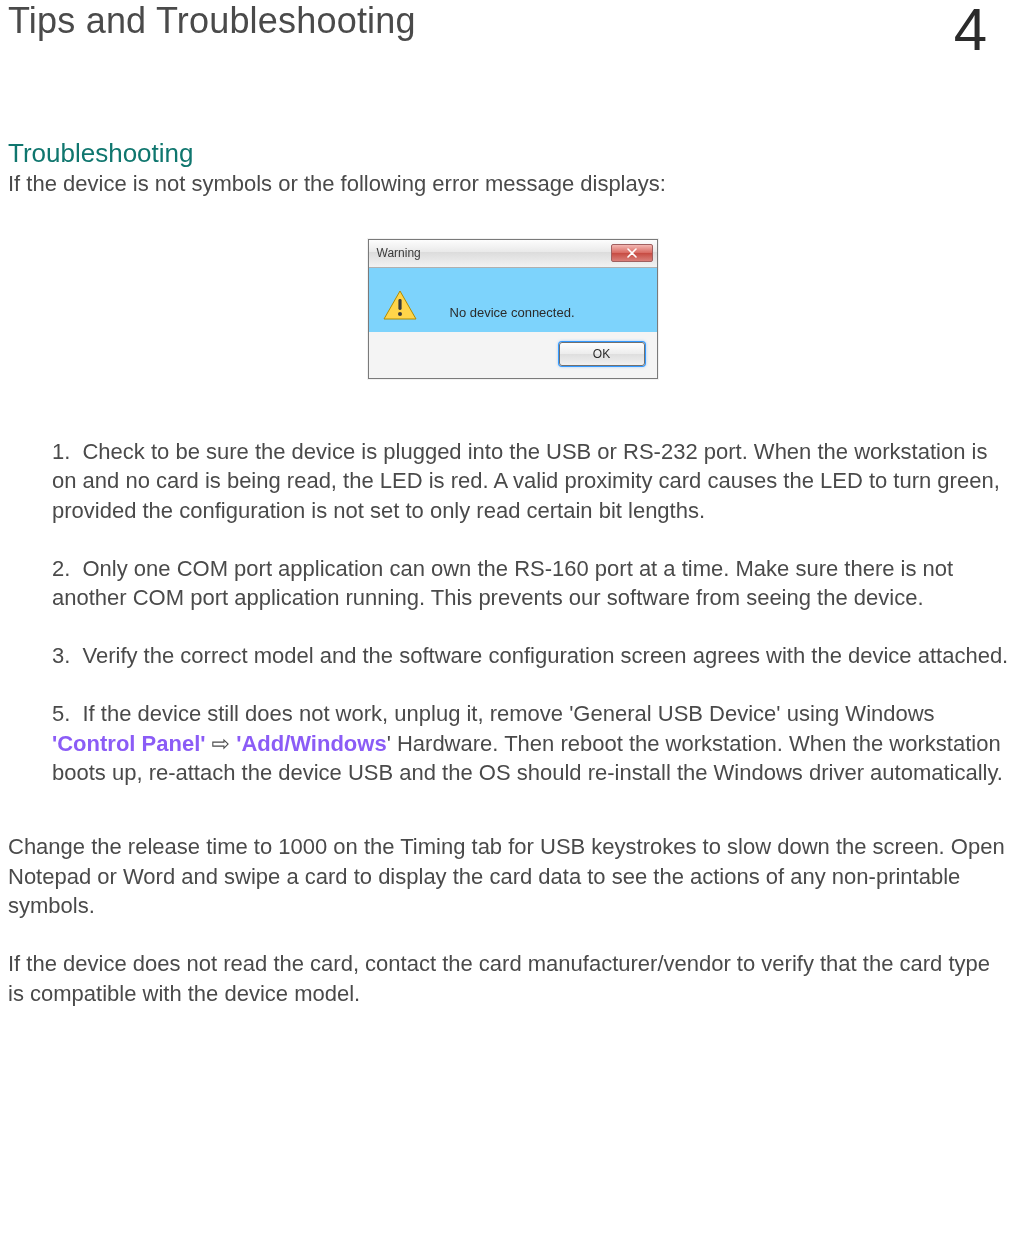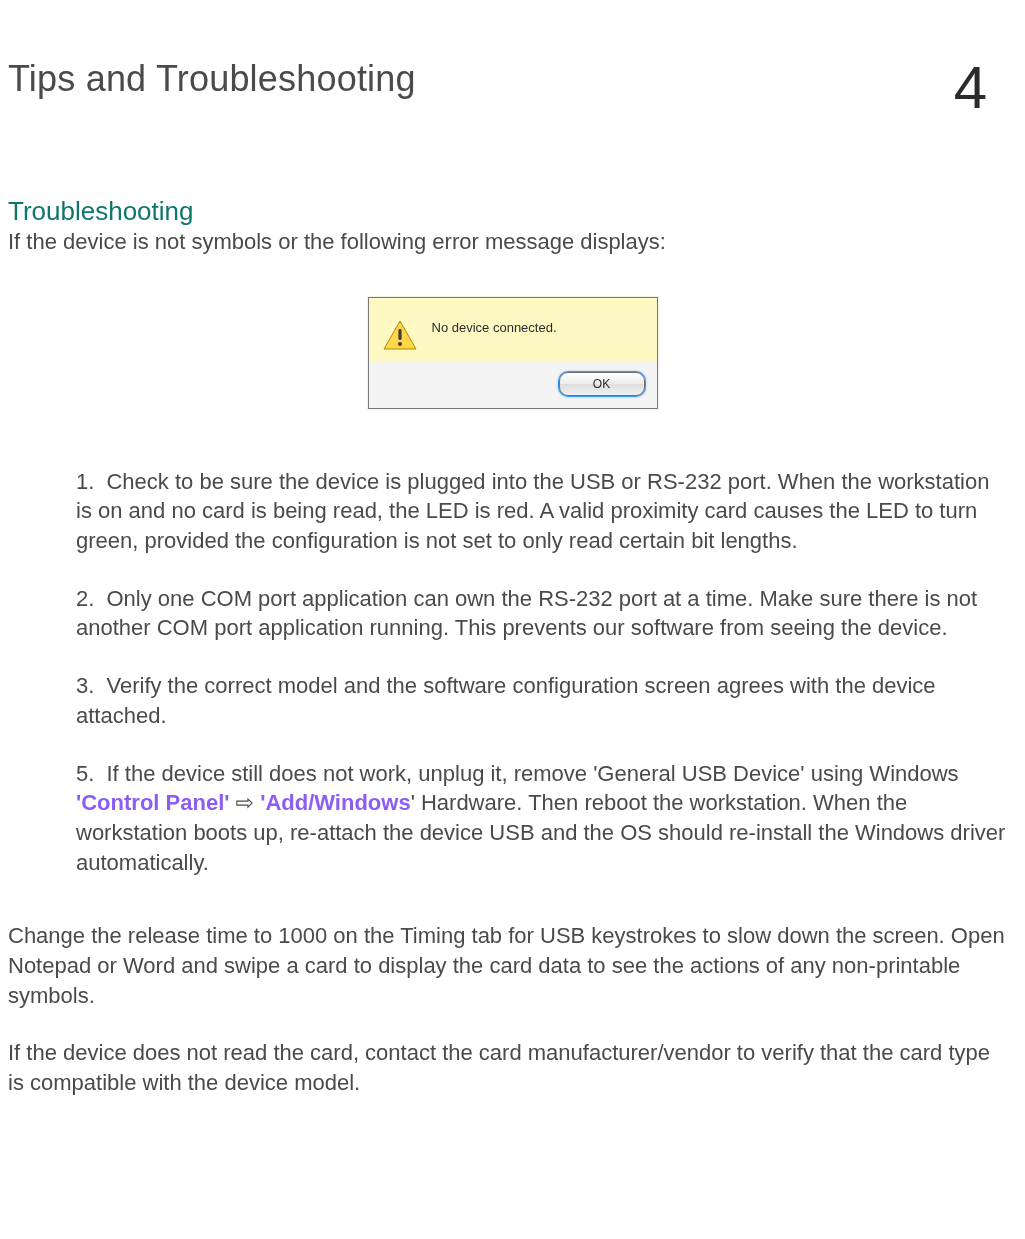--- a/index.html
+++ b/index.html
@@ -9,22 +9,21 @@
     background: #ffffff;
     font-family: "Segoe UI", "Helvetica Neue", Arial, sans-serif;
     color: #4a4a4a;
     padding: 0 8px;
     position: relative;
   }
   .header-row {
     display: flex;
     justify-content: space-between;
     align-items: flex-start;
-    padding-top: 12px;
-    margin-top: 46px;
+    padding-top: 0;
   }
   .page-title {
     font-size: 36px;
     font-weight: 400;
     color: #4a4a4a;
     letter-spacing: 0.2px;
   }
   .chapter-number {
     font-size: 60px;
     font-weight: 400;
@@ -79,58 +78,57 @@
     border-radius: 2px;
     background: linear-gradient(to bottom, #f3b7b2 0%, #d96b63 48%, #c64a41 50%, #da7f79 100%);
     display: flex;
     align-items: center;
     justify-content: center;
   }
   .dialog-close svg { display:block; }
   .dialog-body {
     padding: 22px 14px 12px 14px;
     display: flex;
-    align-items: flex-start;
-    gap: 15px;
-    background: #fef9c3;
+    align-items: flex-end;
+    gap: 33px;
+    background: #7dd3fc;
   }
   .warning-icon svg { display:block; }
   .dialog-message {
     font-size: 13px;
     color: #2b2b2b;
   }
   .dialog-footer {
     padding: 10px 12px 12px 12px;
     display: flex;
     justify-content: flex-end;
     background: #f4f4f4;
   }
   .ok-button {
     width: 86px;
     height: 24px;
     border: 1px solid #707070;
-    border-radius: 9px;
+    border-radius: 3px;
     background: linear-gradient(to bottom, #fefefe 0%, #ededed 48%, #dedede 50%, #f0f0f0 100%);
     font-size: 12px;
     color: #2b2b2b;
     box-shadow: 0 0 0 1px #3399ff, 0 0 3px 1px rgba(51,153,255,0.4);
     display: flex;
     align-items: center;
     justify-content: center;
   }
   .steps {
     padding-left: 44px;
     padding-right: 6px;
     font-size: 22px;
     color: #4a4a4a;
     line-height: 1.35;
   }
   .step {
     margin-bottom: 28px;
-    margin-left: 24px;
   }
   .step .num {
     margin-right: 6px;
   }
   .bold {
     font-weight: 700;
     font-family: Arial, "Helvetica Neue", sans-serif;
     color: #8b5cf6;
   }
   .arrow {
@@ -152,20 +150,30 @@
   <div class="page-title">Tips and Troubleshooting</div>
   <div class="chapter-number">4</div>
 </div>
 
 <div class="section-heading">Troubleshooting</div>
 
 <div class="intro-text">If the device is not symbols or the following error message displays:</div>
 
 <div class="dialog-wrap">
   <div class="dialog">
+    <div class="dialog-titlebar">
+      <span class="dialog-title">Warning</span>
+      <div class="dialog-close">
+        <span>
+          <svg width="10" height="10" viewBox="0 0 10 10">
+            <path d="M1 1 L9 9 M9 1 L1 9" stroke="#ffffff" stroke-width="1.6" stroke-linecap="round"></path>
+          </svg>
+        </span>
+      </div>
+    </div>
     <div class="dialog-body">
       <span class="warning-icon">
         <svg width="34" height="30" viewBox="0 0 34 30">
           <path d="M17 1 L33 29 L1 29 Z" fill="#ffd54a" stroke="#b08b00" stroke-width="1"></path>
           <rect x="15.4" y="9" width="3.2" height="11" rx="1.4" fill="#3a3a3a"></rect>
           <circle cx="17" cy="24" r="2" fill="#3a3a3a"></circle>
         </svg>
       </span>
       <span class="dialog-message">No device connected.</span>
     </div>
@@ -177,21 +185,21 @@
   </div>
 </div>
 
 <div class="steps">
   <div class="step">
     <span class="num">1.</span>
     <span>Check to be sure the device is plugged into the USB or RS-232 port. When the workstation is on and no card is being read, the LED is red. A valid proximity card causes the LED to turn green, provided the configuration is not set to only read certain bit lengths.</span>
   </div>
   <div class="step">
     <span class="num">2.</span>
-    <span>Only one COM port application can own the RS-232 port at a time. Make sure there is not another COM port application running. This prevents our software from seeing the device.</span>
+    <span>Only one COM port application can own the RS-160 port at a time. Make sure there is not another COM port application running. This prevents our software from seeing the device.</span>
   </div>
   <div class="step">
     <span class="num">3.</span>
     <span>Verify the correct model and the software configuration screen agrees with the device attached.</span>
   </div>
   <div class="step">
     <span class="num">5.</span>
     <span>If the device still does not work, unplug it, remove 'General USB Device' using Windows </span><span class="bold">'Control Panel'</span><span class="arrow"> ⇨ </span><span class="bold">'Add/Windows</span><span>' Hardware. Then reboot the workstation. When the workstation boots up, re-attach the device USB and the OS should re-install the Windows driver automatically.</span>
   </div>
 </div>

